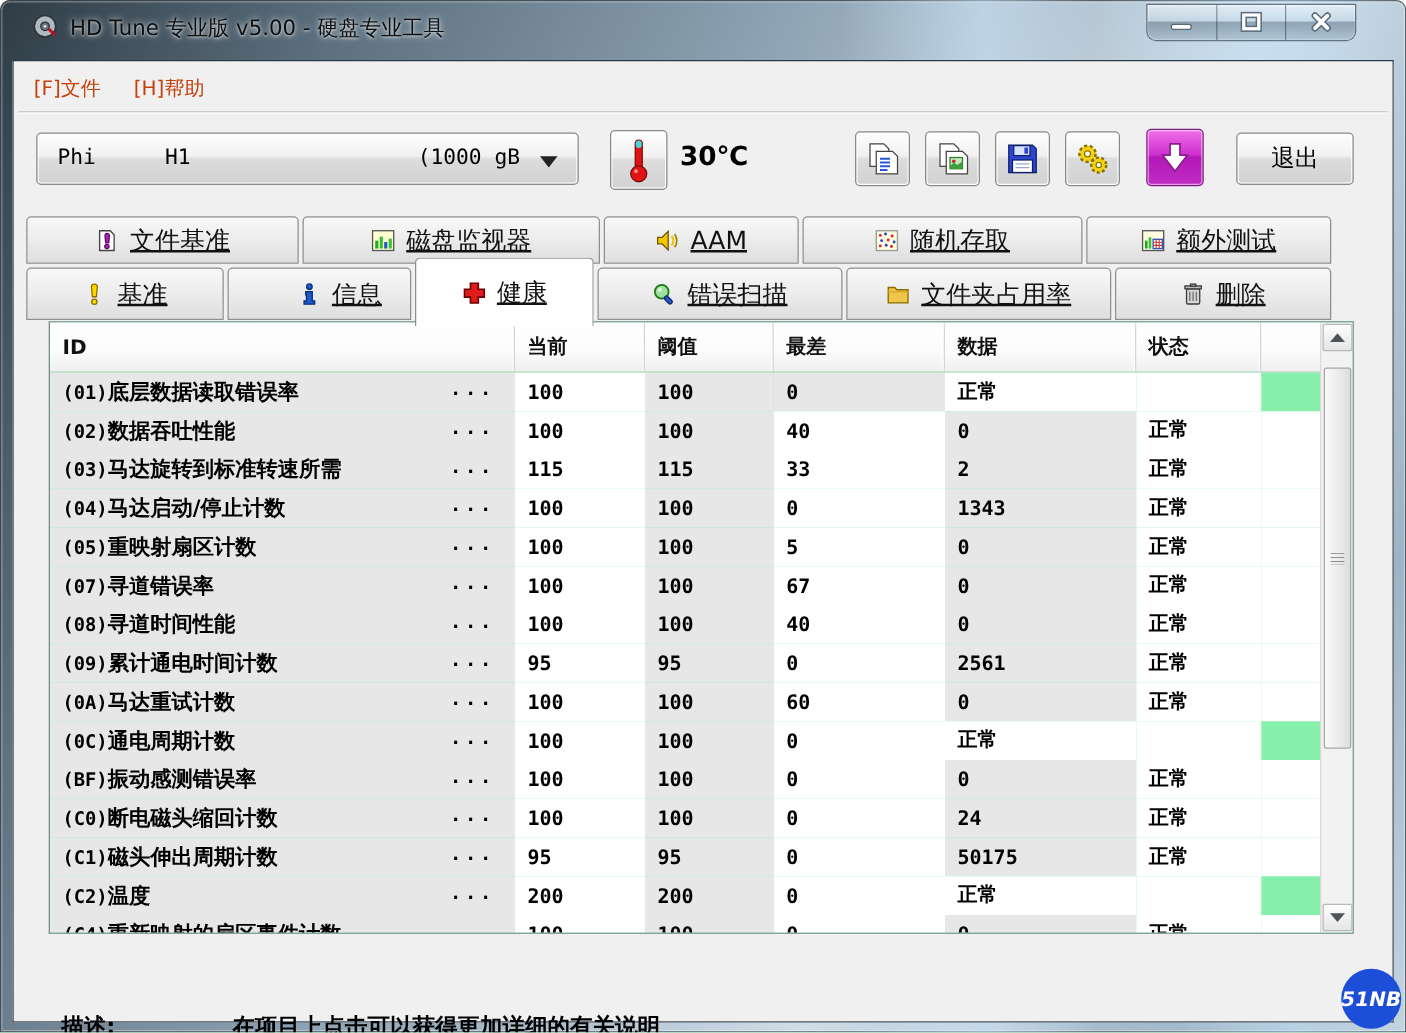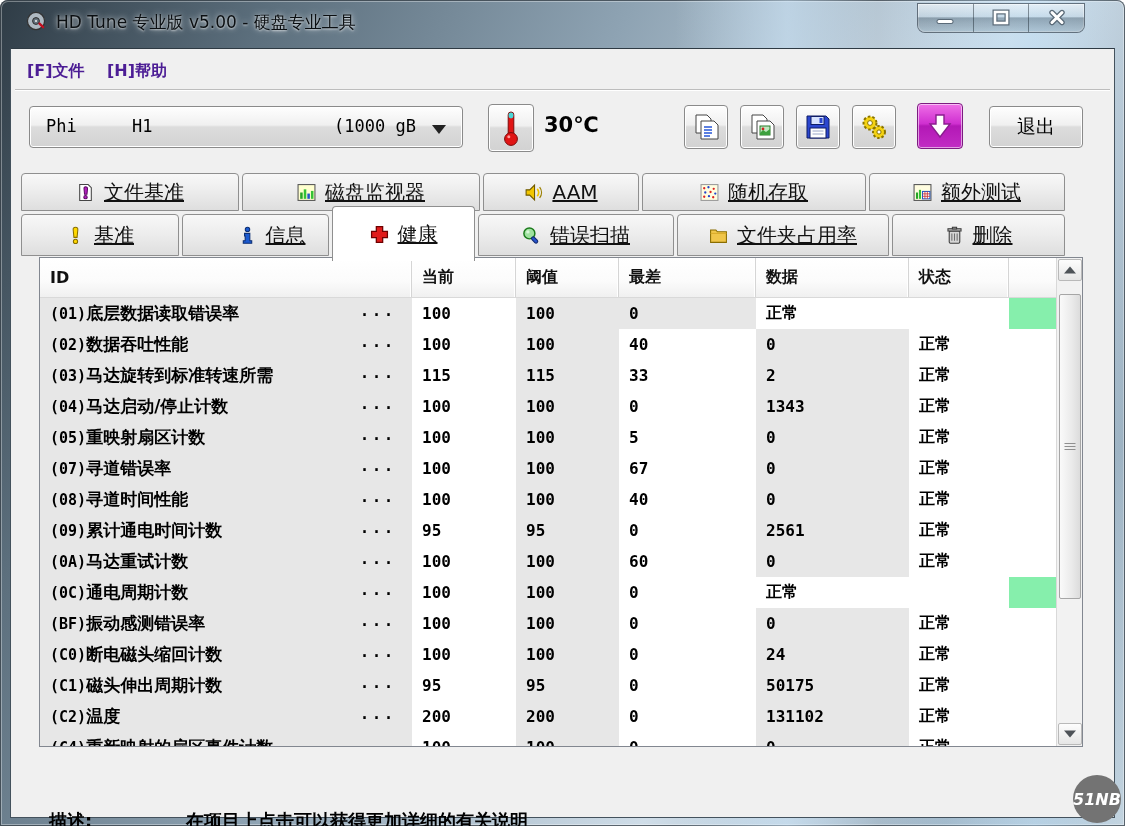--- a/index.html
+++ b/index.html
@@ -28,21 +28,21 @@
   .wbtn { flex:1; position:relative; border-right:1px solid rgba(20,30,40,.45);
     background:linear-gradient(180deg,rgba(255,255,255,.5) 0%,rgba(200,215,225,.25) 45%,rgba(40,60,75,.35) 50%,rgba(120,145,160,.30) 100%); }
   .wbtn:last-child { border-right:none; }
   .wbtn svg { position:absolute; left:50%; top:50%; transform:translate(-50%,-50%); }
 
   
   .client { position:absolute; left:10px; top:48px; width:1105px; height:770px;
     background:#f0f0f0; border:1px solid #44525d; border-top-color:#2e3a43; }
 
   .menubar { position:absolute; left:0; top:6px; width:100%; height:32px; }
-  .menu-item { position:absolute; top:6px; font-size:16px; color:#4c1d95; cursor:default;font-weight:bold; }
+  .menu-item { position:absolute; top:6px; font-size:16px; color:#c2410c; cursor:default; }
   .menu-file { left:16px; } .menu-help { left:96px; }
   .etch { position:absolute; left:4px; top:40px; width:1095px; height:2px;
     border-top:1px solid #bdbdbd; border-bottom:1px solid #ffffff; }
 
   
   .btn {
     position:absolute; border:1px solid #8a8a8a; border-radius:4px;
     background:linear-gradient(180deg,#fefefe 0%,#f0f0f0 45%,#dcdcdc 50%,#d2d2d2 100%);
     box-shadow:inset 0 0 0 1px #fff; cursor:pointer;
   }
@@ -112,21 +112,21 @@
     background:linear-gradient(90deg,#fafafa,#eaeaea 60%,#dcdcdc); border:1px solid #a6a6a6; border-radius:2px; }
   .sgrip { position:absolute; left:50%; top:50%; transform:translate(-50%,-50%); width:11px; height:9px;
     background:repeating-linear-gradient(180deg,#8f8f8f 0 1px,transparent 1px 3px); }
 
   
   .foot-line { position:absolute; font-size:18px; font-weight:bold; color:#000; white-space:nowrap; }
   .fl1 { top:760px; } .fl2 { top:788px; }
   .flabel { position:absolute; left:38px; } .fvalue { position:absolute; left:175px; }
 
   .watermark { position:absolute; left:1062px; top:726px; width:48px; height:48px; border-radius:50%;
-    background:#737373; display:flex; align-items:center; justify-content:center;
+    background:#1d4ed8; display:flex; align-items:center; justify-content:center;
     color:#fff; font-size:16px; font-weight:bold; font-style:italic; letter-spacing:0; z-index:9; }
 </style>
 </head>
 <body>
 
 <div class="win">
 
   <div class="titlebar">
     <span class="app-ico">
       <svg viewBox="0 0 20 20" width="20" height="20">
@@ -658,23 +658,20 @@
             </div>
             <div class="cell">
               <span class="num mono">200</span>
             </div>
             <div class="cell gray">
               <span class="num mono">200</span>
             </div>
             <div class="cell">
               <span class="num mono">0</span>
             </div>
-            <div class="cell gray">
-              <span class="num mono">131102</span>
-            </div>
             <div class="cell">
               <span>正常</span>
             </div>
             <div class="cell"></div>
           </div>
           <div class="trow">
             <div class="cell idcell gray">
               <span class="rid mono">(C4)</span>
               <span class="rname">重新映射的扇区事件计数</span>
               <span class="rdots mono">...</span>

